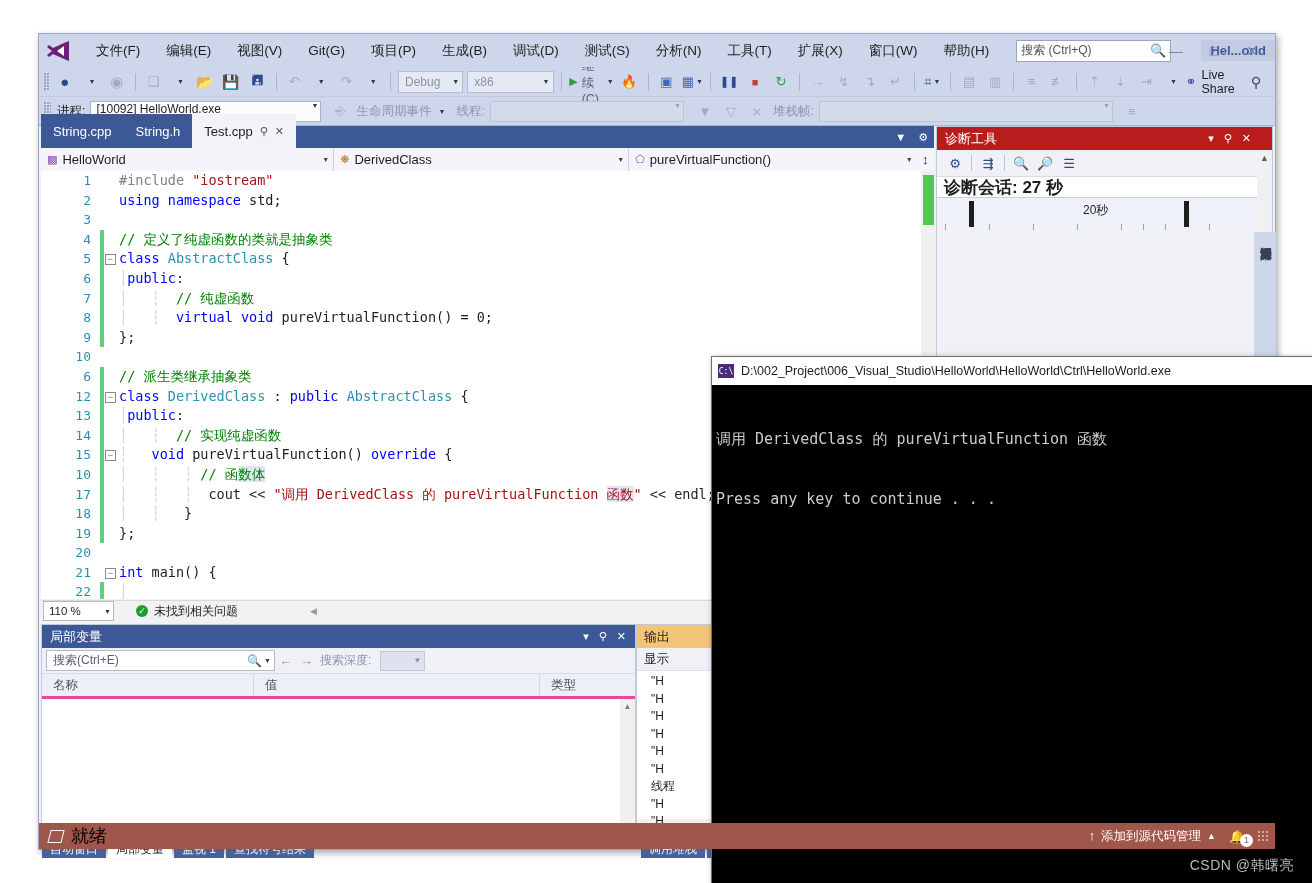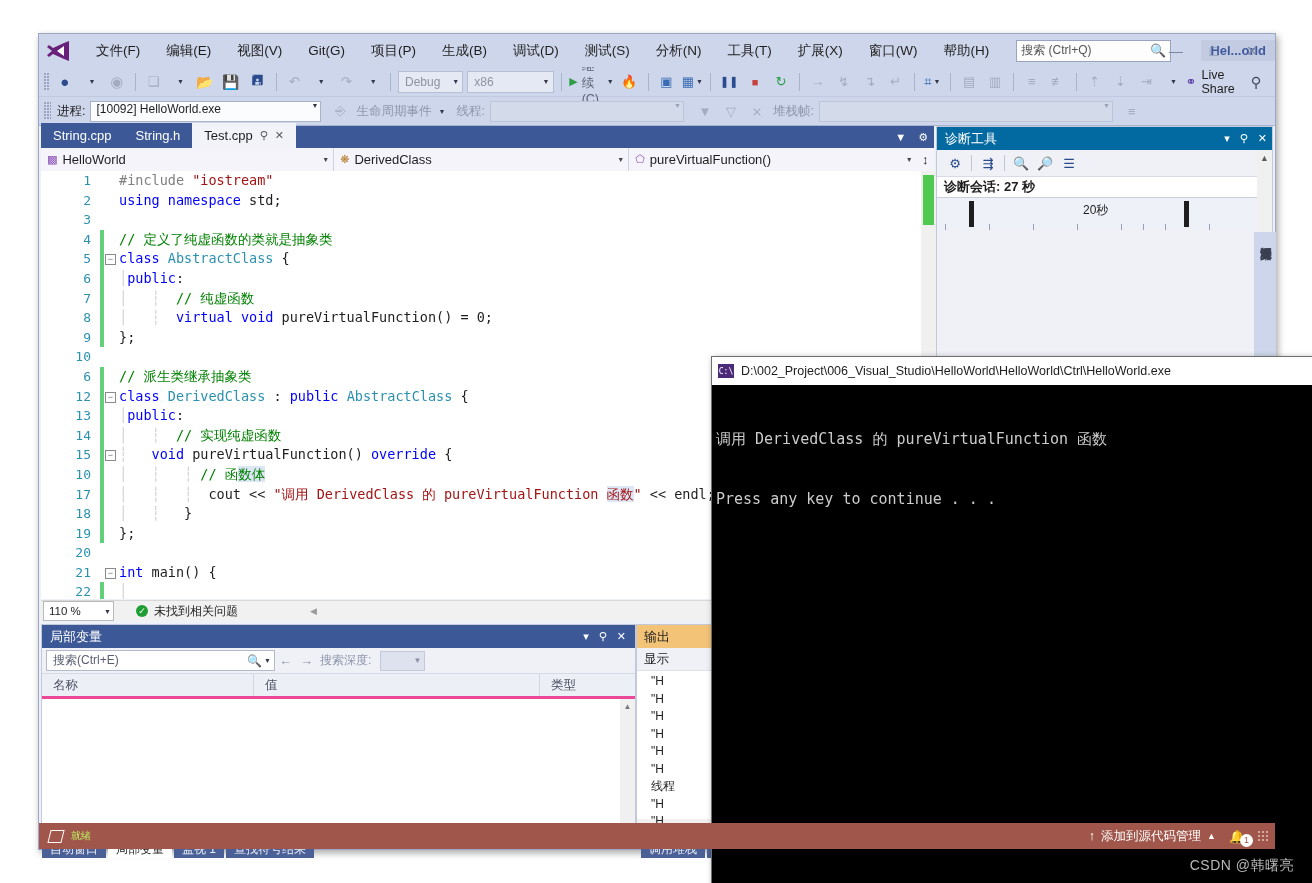--- a/index.html
+++ b/index.html
@@ -43,21 +43,21 @@
   .lbl{font-size:12.5px;color:#1e1e1e;margin:0 5px 0 3px;white-space:nowrap;}
   .lbl.dis{color:#8e97ad;}
   .inp{height:19px;background:#fbfcfe;border:1px solid #a9b2c8;display:flex;align-items:flex-start;
     padding:0 2px 0 5px;font-size:12px;color:#1e1e1e;}
   .inp.flat{background:#d3daea;border:1px solid #bcc4d8;}
 
   
   .docarea{position:absolute;left:0;top:90px;right:0;bottom:0;}
 
   .tabstrip{position:absolute;left:2px;top:2px;width:893px;height:22px;background:#3c5896;display:flex;align-items:flex-end;}
-  .dtab{height:25px;display:flex;align-items:center;padding:0 12px;font-size:13px;color:#ffffff;background:#3c5896;}
+  .dtab{height:34px;display:flex;align-items:center;padding:0 12px;font-size:13px;color:#ffffff;background:#3c5896;}
   .dtab.active{background:#f1f3f9;color:#1e1e1e;}
   .dtab .pin,.dtab .x{margin-left:7px;font-size:11px;color:#55595f;}
   .tabstrip-right{position:absolute;right:0;top:0;height:22px;display:flex;align-items:center;color:#ffffff;}
   .tabstrip-right span{padding:0 6px;font-size:11px;}
 
   .navbar{position:absolute;left:2px;top:24px;width:893px;height:23px;background:#f4f4fa;display:flex;
     border-bottom:1px solid #d3d6e0;}
   .navcell{height:23px;display:flex;align-items:center;padding:0 4px 0 6px;border-right:1px solid #cfd3e0;
     font-size:13px;color:#1e1e1e;}
   .navcell .ic{margin-right:5px;font-size:11px;}
@@ -91,28 +91,28 @@
     border-top:1px solid #d8d8d8;}
   .zoomsel{width:62px;height:18px;border:1px solid #b9b9b9;background:#fff;display:flex;align-items:center;
     padding:0 2px 0 5px;font-size:11.5px;color:#1e1e1e;margin-left:2px;}
   .okdot{width:12px;height:12px;border-radius:50%;background:#1f9d33;color:#fff;font-size:9px;
     display:flex;align-items:center;justify-content:center;margin:0 6px 0 22px;}
   .edstat .t{font-size:12px;color:#1e1e1e;}
 
   
   .diag{position:absolute;left:897px;top:2px;right:2px;bottom:auto;height:460px;background:#eff1f7;
     border:1px solid #c3c9da;}
-  .diag-hdr{height:23px;background:#0369a1;display:flex;align-items:center;padding:0 0 0 8px;}
+  .diag-hdr{height:23px;background:#b91c1c;display:flex;align-items:center;padding:0 16px 0 8px;}
   .diag-hdr .t{flex:1;font-size:13px;color:#ffffff;}
   .diag-hdr .b{color:#ffffff;font-size:11px;padding:0 5px;}
   .diag-tools{height:26px;background:#eff1f7;display:flex;align-items:center;padding-left:6px;border-bottom:1px solid #d7dbe7;}
   .diag-tools .ic{width:24px;height:22px;display:flex;align-items:center;justify-content:center;font-size:13px;color:#2a4a8a;}
   .diag-sep{width:1px;height:16px;background:#c2c7d6;margin:0 4px;}
   .diag-sess{height:20px;background:#ffffff;display:flex;align-items:center;padding-left:7px;
-    font-size:13px;font-weight:bold;color:#1e1e1e;}
+    font-size:17px;font-weight:bold;color:#1e1e1e;}
   .diag-ruler{height:32px;background:#eef1f8;border-top:1px solid #c9cedd;position:relative;}
   .diag-ruler .tick{position:absolute;bottom:0;width:1px;height:6px;background:#9aa0b2;}
   .diag-ruler .mark{position:absolute;top:3px;width:5px;height:26px;background:#1e1e1e;}
   .diag-ruler .lbl20{position:absolute;left:146px;top:4px;font-size:12px;color:#1e1e1e;}
   .diag-scroll{position:absolute;right:0;top:23px;width:15px;bottom:0;background:#f0f0f0;}
   .diag-scroll .up{width:15px;height:16px;display:flex;align-items:center;justify-content:center;
     font-size:9px;color:#606060;}
 
   
   .vtabs{position:absolute;right:-1px;top:108px;width:22px;height:150px;background:#cdd6ea;}
@@ -159,21 +159,21 @@
 
   
   .btabrow{position:absolute;height:19px;display:flex;align-items:center;}
   .btab{height:17px;display:flex;align-items:center;padding:0 8px;font-size:12px;color:#e8ebf4;
     background:#4a6097;margin-right:2px;}
   .btab.active{background:#ffffff;color:#1e1e1e;}
 
   
   .statusbar{position:absolute;left:0;right:0;bottom:0;height:26px;background:#a0564a;display:flex;align-items:center;
     padding:0 6px;}
-  .statusbar .ready{font-size:10px;color:#bef264;margin-left:8px;}
+  .statusbar .ready{font-size:18px;color:#000000;margin-left:8px;}
   .stop-ico{width:12px;height:11px;border:1.6px solid #ffffff;transform:skewX(-14deg);margin-left:4px;}
   .sb-right{margin-left:auto;display:flex;align-items:center;}
   .sb-right .t{font-size:12.5px;color:#ffffff;margin-right:6px;}
   .bell{position:relative;color:#ffffff;font-size:13px;margin:0 8px;}
   .bell .cnt{position:absolute;right:-7px;bottom:-3px;width:13px;height:13px;border-radius:50%;background:#ffffff;
     color:#a0564a;font-size:9px;display:flex;align-items:center;justify-content:center;}
   .grip-dots{width:11px;height:11px;margin-left:4px;
     background-image:radial-gradient(circle at 1px 1px,#d4a79f 1px,transparent 1px);background-size:4px 4px;}
 
   .watermark{position:absolute;right:18px;bottom:8px;font-size:14px;color:#b9b9b9;letter-spacing:.5px;}

